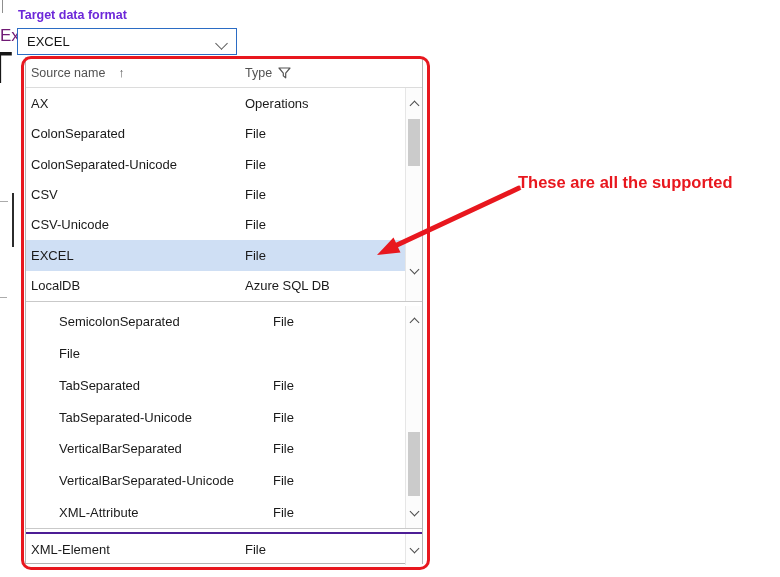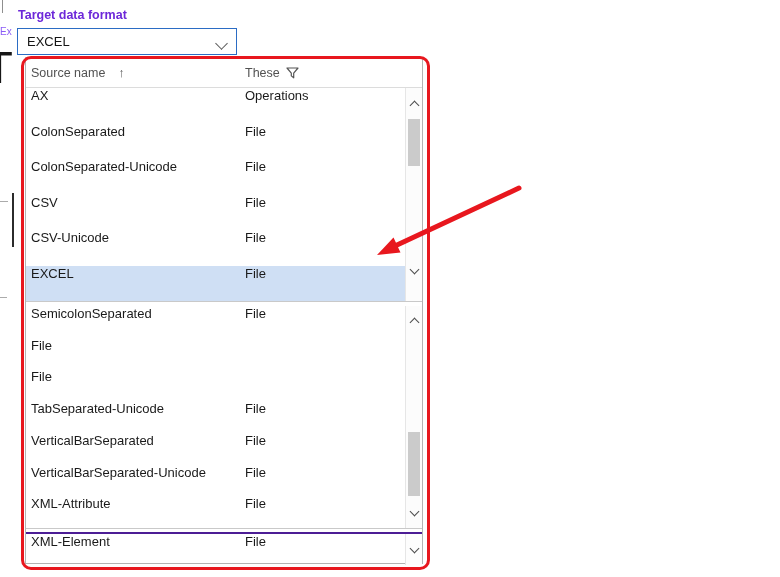--- a/index.html
+++ b/index.html
@@ -13,21 +13,21 @@
 
   
   .frag { position: absolute; z-index: 1; }
   .frag-vline-top { left: 2px; top: 0; width: 1px; height: 13px; background: #8f8f8f; }
   .frag-hline-1   { left: 0; top: 201px; width: 8px; height: 1px; background: #ababab; }
   .frag-vline-mid { left: 12px; top: 193px; width: 2px; height: 54px; background: #2b2b2b; }
   .frag-hline-2   { left: 0; top: 297px; width: 7px; height: 1px; background: #ababab; }
 
   .partial-link {
     position: absolute; left: 0; top: 26px; z-index: 1;
-    font-size: 10px; color: #8b5cf6;
+    font-size: 17px; color: #701a75;
   }
   .partial-heading {
     position: absolute; left: 0; top: 52px; width: 12px; height: 46px;
     overflow: hidden; z-index: 1;
   }
   .partial-heading span {
     position: absolute; left: -17px; top: -9px;
     font-size: 48px; line-height: 48px; font-weight: 700; color: #161616;
   }
 
@@ -64,28 +64,28 @@
     border-bottom: 1px solid #dcdcdc;
     display: flex; align-items: center; padding-left: 5px;
     font-size: 12.5px; color: #525252;
   }
   .hdr-name { width: 214px; display: flex; align-items: center; gap: 13px; }
   .hdr-type { display: flex; align-items: center; gap: 6px; }
   .sort-arrow { font-size: 13px; color: #5a5a5a; }
 
   .pane { display: flex; flex: none; }
   .pane-1 { height: 213px; }
-  .pane-2 { height: 222px; }
+  .pane-2 { height: 222px; margin-left: 28px; }
   .pane-divider { flex: none; height: 5px; border-top: 1px solid #c9c9c9; background: #fff; }
   .pane-divider-2 { flex: none; height: 4px; border-top: 1px solid #c9c9c9; background: #fff; }
   .strip { flex: none; height: 33px; border-top: 2px solid #4c1d95; display: flex; }
 
   .rows { flex: 1 1 auto; display: flex; flex-direction: column; min-width: 0; }
   .row {
-    flex: 1 1 auto; display: flex; align-items: flex-start; padding-left: 5px;
+    flex: 1 1 auto; display: flex; align-items: center; padding-left: 5px;
     font-size: 13px; color: #1a1a1a; cursor: default;
   }
   .row.selected { background: #cfdff4; }
   .cell-name { width: 214px; flex: none; white-space: nowrap; overflow: hidden; }
   .cell-type { flex: 1 1 auto; white-space: nowrap; }
 
   
   .scrollbar {
     flex: none; width: 17px; position: relative;
     background: #fcfcfc; border-left: 1px solid #e6e6e6;
@@ -135,21 +135,21 @@
   <span class="chev-box"><span class="chev chev-down"></span></span>
 </div>
 
 <div class="list">
   <div class="list-header">
     <div class="hdr-name">
       <span>Source name</span>
       <span class="sort-arrow">↑</span>
     </div>
     <div class="hdr-type">
-      <span>These</span>
+      <span>Type</span>
       <svg width="13" height="12" viewBox="0 0 13 12">
         <path d="M1 1 h11 l-4.3 5.2 v4.6 l-2.4 -1.9 v-2.7 z" fill="none" stroke="#555" stroke-width="1.2" stroke-linejoin="round"></path>
       </svg>
     </div>
   </div>
 
   <div class="pane pane-1">
     <div class="rows">
         <div class="row">
           <span class="cell-name">AX</span>
@@ -168,20 +168,24 @@
           <span class="cell-type">File</span>
         </div>
         <div class="row">
           <span class="cell-name">CSV-Unicode</span>
           <span class="cell-type">File</span>
         </div>
         <div class="row selected">
           <span class="cell-name">EXCEL</span>
           <span class="cell-type">File</span>
         </div>
+        <div class="row">
+          <span class="cell-name">LocalDB</span>
+          <span class="cell-type">Azure SQL DB</span>
+        </div>
       </div>
     <div class="scrollbar">
       <div class="sb-btn sb1-up">
           <span class="chev chev-sm chev-up"></span>
         </div>
       <div class="sb-thumb sb1-thumb"></div>
       <div class="sb-btn sb1-down">
           <span class="chev chev-sm chev-down"></span>
         </div>
     </div>
@@ -192,20 +196,21 @@
   <div class="pane pane-2">
     <div class="rows">
         <div class="row">
           <span class="cell-name">SemicolonSeparated</span>
           <span class="cell-type">File</span>
         </div>
         <div class="row">
           <span class="cell-type">File</span>
         </div>
         <div class="row">
+          <span class="cell-name">TabSeparated</span>
           <span class="cell-type">File</span>
         </div>
         <div class="row">
           <span class="cell-name">TabSeparated-Unicode</span>
           <span class="cell-type">File</span>
         </div>
         <div class="row">
           <span class="cell-name">VerticalBarSeparated</span>
           <span class="cell-type">File</span>
         </div>
@@ -243,13 +248,14 @@
       </div>
   </div>
 </div>
 
 <div class="anno-box"></div>
 <svg class="anno-arrow" width="780" height="577" viewBox="0 0 780 577">
   <line x1="519" y1="188" x2="397" y2="245" stroke="#e8171e" stroke-width="5" stroke-linecap="round"></line>
   <polygon points="377,255 393.5,237.5 400.5,252.5" fill="#e8171e"></polygon>
 </svg>
 <div class="anno-text">
+  <div>These are all the supported</div>
 </div>
 
 </body></html>

